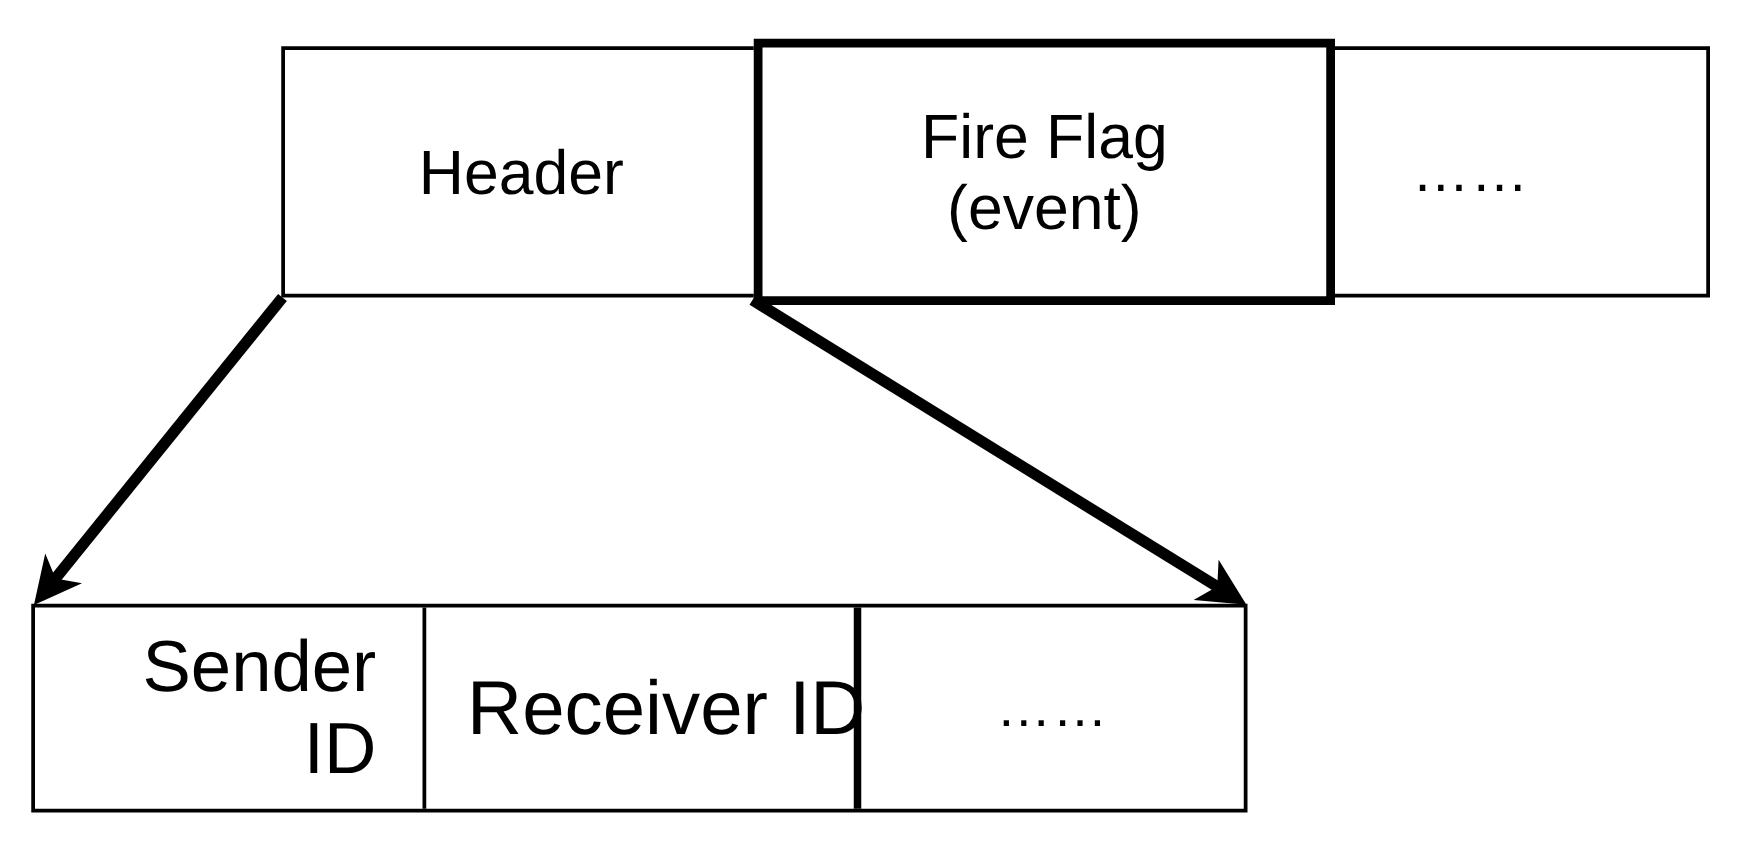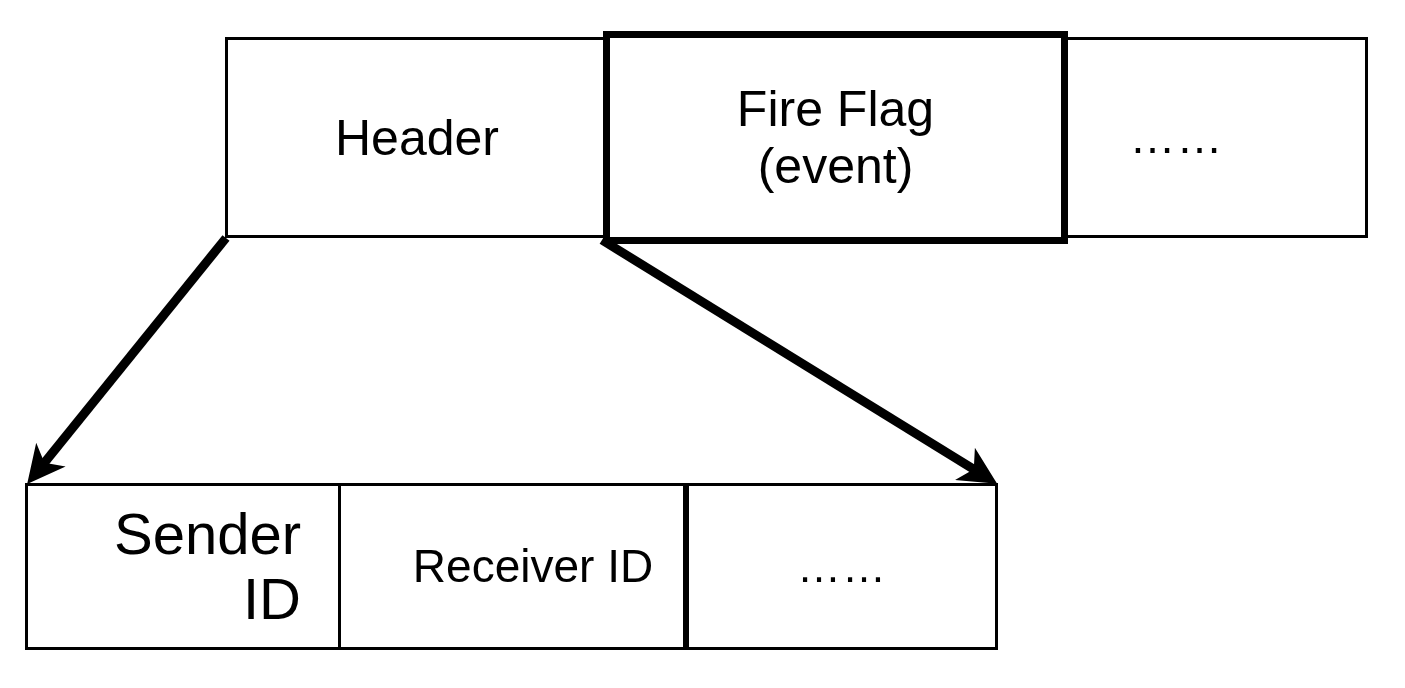--- a/index.html
+++ b/index.html
@@ -107,21 +107,21 @@
     width: 248px;
     height: 161px;
     font-size: 58px;
     margin-left: 25px;
   }
   .cell-receiver {
     left: 313px;
     top: 0px;
     width: 384px;
     height: 161px;
-    font-size: 46px;
+    font-size: 61px;
   }
   .cell-ellipsis-bottom {
     left: 661px;
     top: 0px;
     width: 306px;
     height: 161px;
     font-size: 44px;
     letter-spacing: 1px;
   }
 

